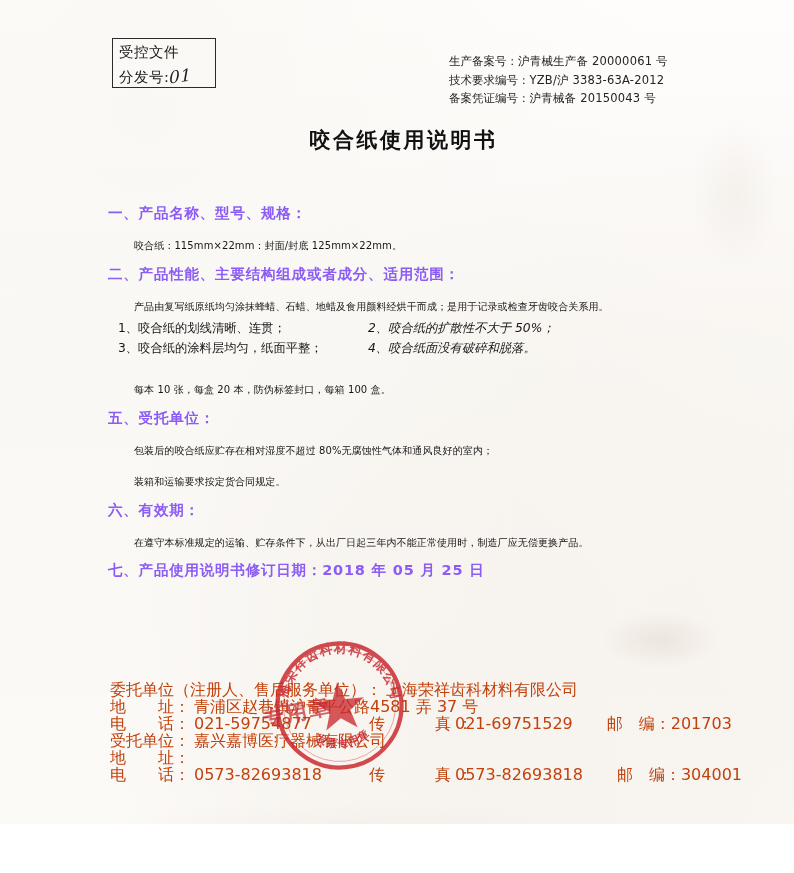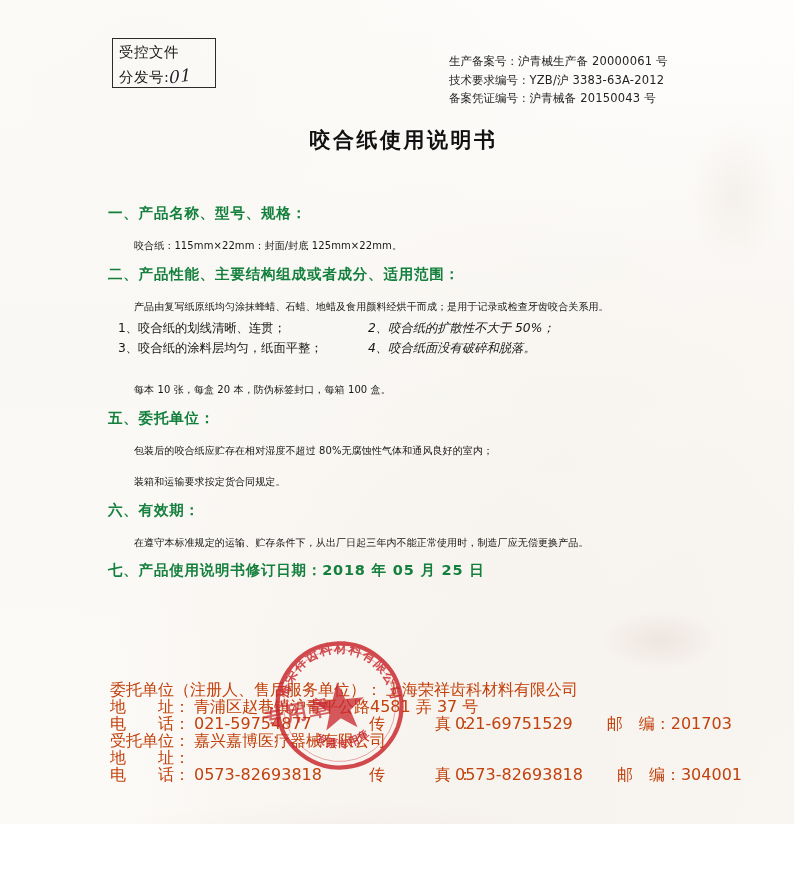--- a/index.html
+++ b/index.html
@@ -101,21 +101,21 @@
     width: 624px;
     font-size: 13.5px;
     color: #161616;
   }
   .sec-head {
     font-size: 14.5px;
     font-weight: bold;
     letter-spacing: 0.8px;
     margin: 0 0 2px 0;
     line-height: 21px;
-    color: #15803d;
+    color: #8b5cf6;
   }
   .sec-body {
     font-size: 10px;
     line-height: 19.5px;
     margin: 12px 0 3px 26px;
     letter-spacing: 0.1px;
   }
   .sec-gap { height: 5px; }
   .sub-row {
     display: flex;
@@ -238,21 +238,21 @@
     <div class="sec-gap"></div>
 
     <div class="sec-gap"></div>
 
     <div>
       <div class="sec-body">每本 10 张，每盒 20 本，防伪标签封口，每箱 100 盒。</div>
     </div>
     <div class="sec-gap"></div>
 
     <div>
-      <div class="sec-head">五、委托单位：</div>
+      <div class="sec-head">五、受托单位：</div>
       <div class="sec-body">包装后的咬合纸应贮存在相对湿度不超过 80%无腐蚀性气体和通风良好的室内；</div>
       <div class="sec-body">装箱和运输要求按定货合同规定。</div>
     </div>
     <div class="sec-gap"></div>
 
     <div>
       <div class="sec-head">六、有效期：</div>
       <div class="sec-body nowrap">在遵守本标准规定的运输、贮存条件下，从出厂日起三年内不能正常使用时，制造厂应无偿更换产品。</div>
     </div>
     <div class="sec-gap"></div>

